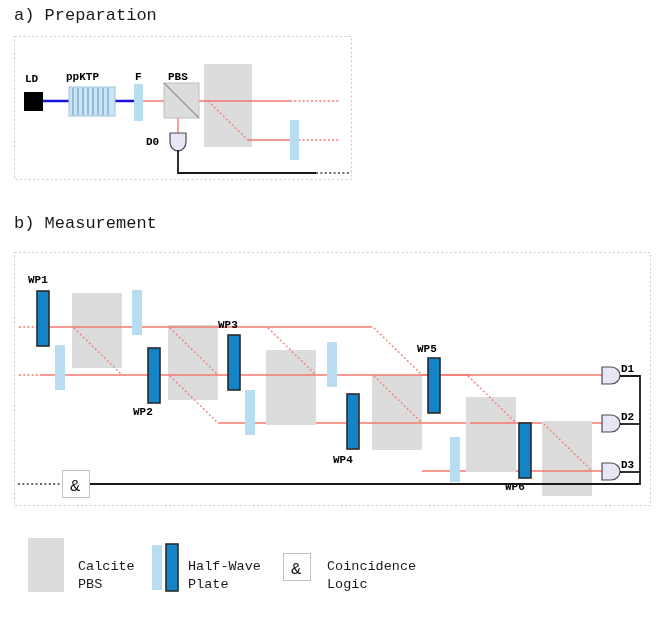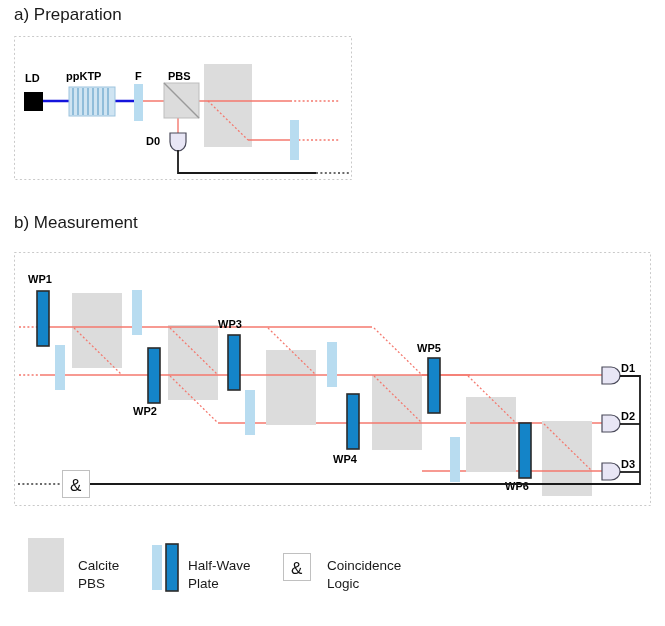--- a/index.html
+++ b/index.html
@@ -2,21 +2,21 @@
 <html><head>
 <meta charset="utf-8">
 <style>
   html,body{margin:0;padding:0;background:#ffffff;}
   body{
     width:665px;height:626px;
     font-family:"Liberation Sans", sans-serif;
     color:#111111;
     overflow:hidden;
   }
-  #stage{position:relative;width:665px;height:626px;}
+  #stage{position:relative;width:665px;height:626px;font-family:Liberation Mono, monospace;}
   svg{display:block;}
   .panel-title{
     font-size:17px;
     font-weight:400;
     fill:#1a1a1a;
   }
   .comp-label{
     font-size:11px;
     font-weight:bold;
     fill:#000000;

